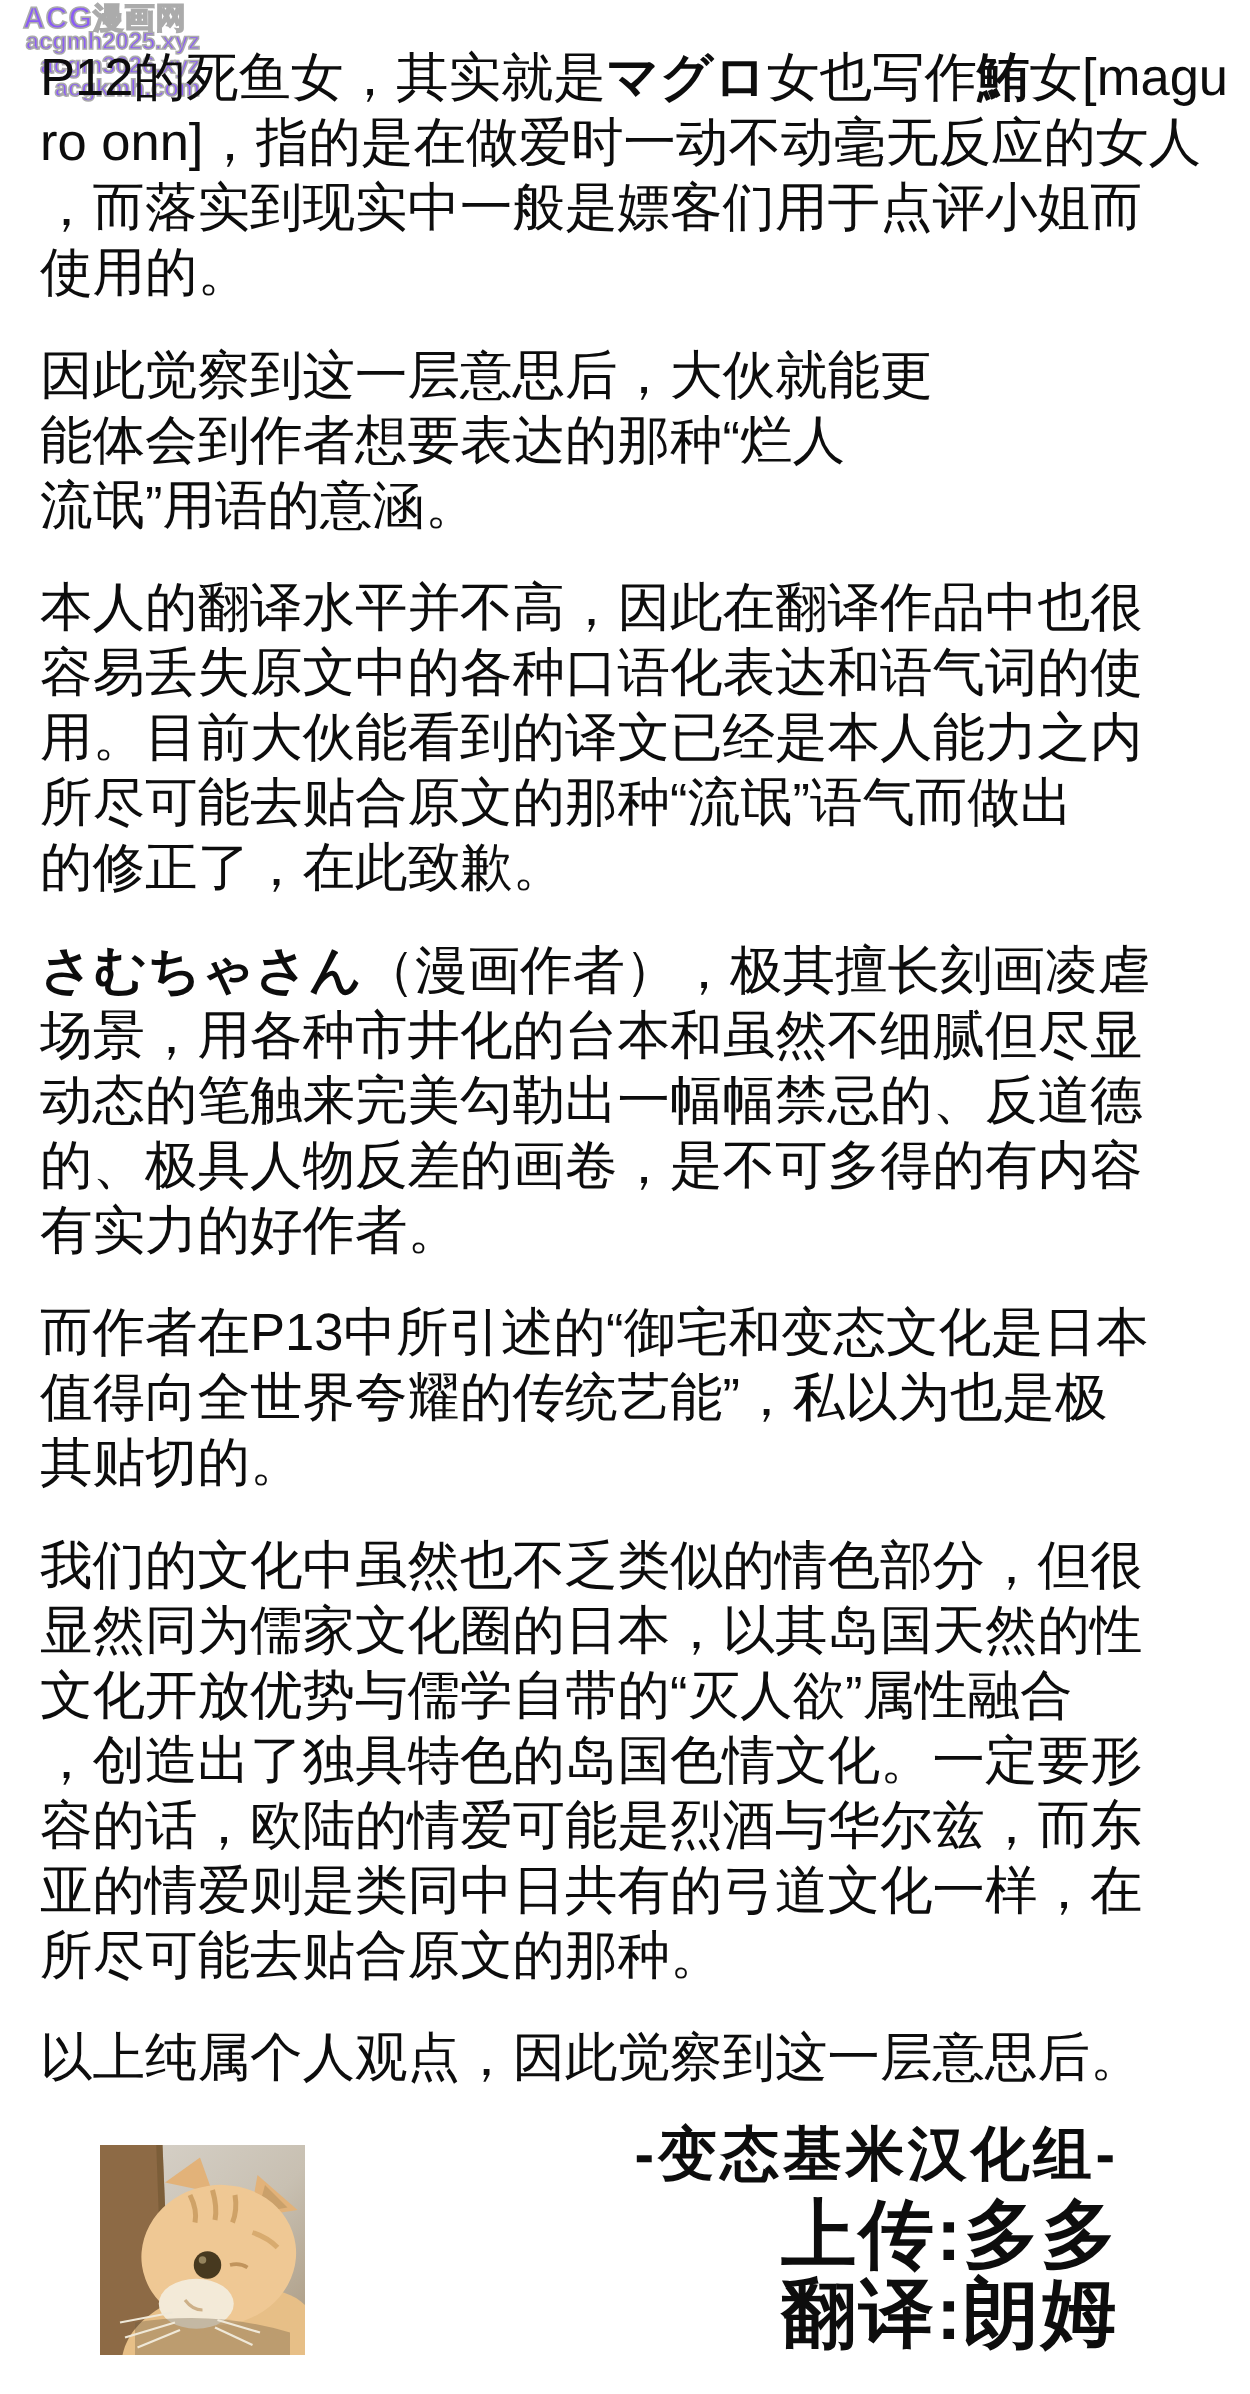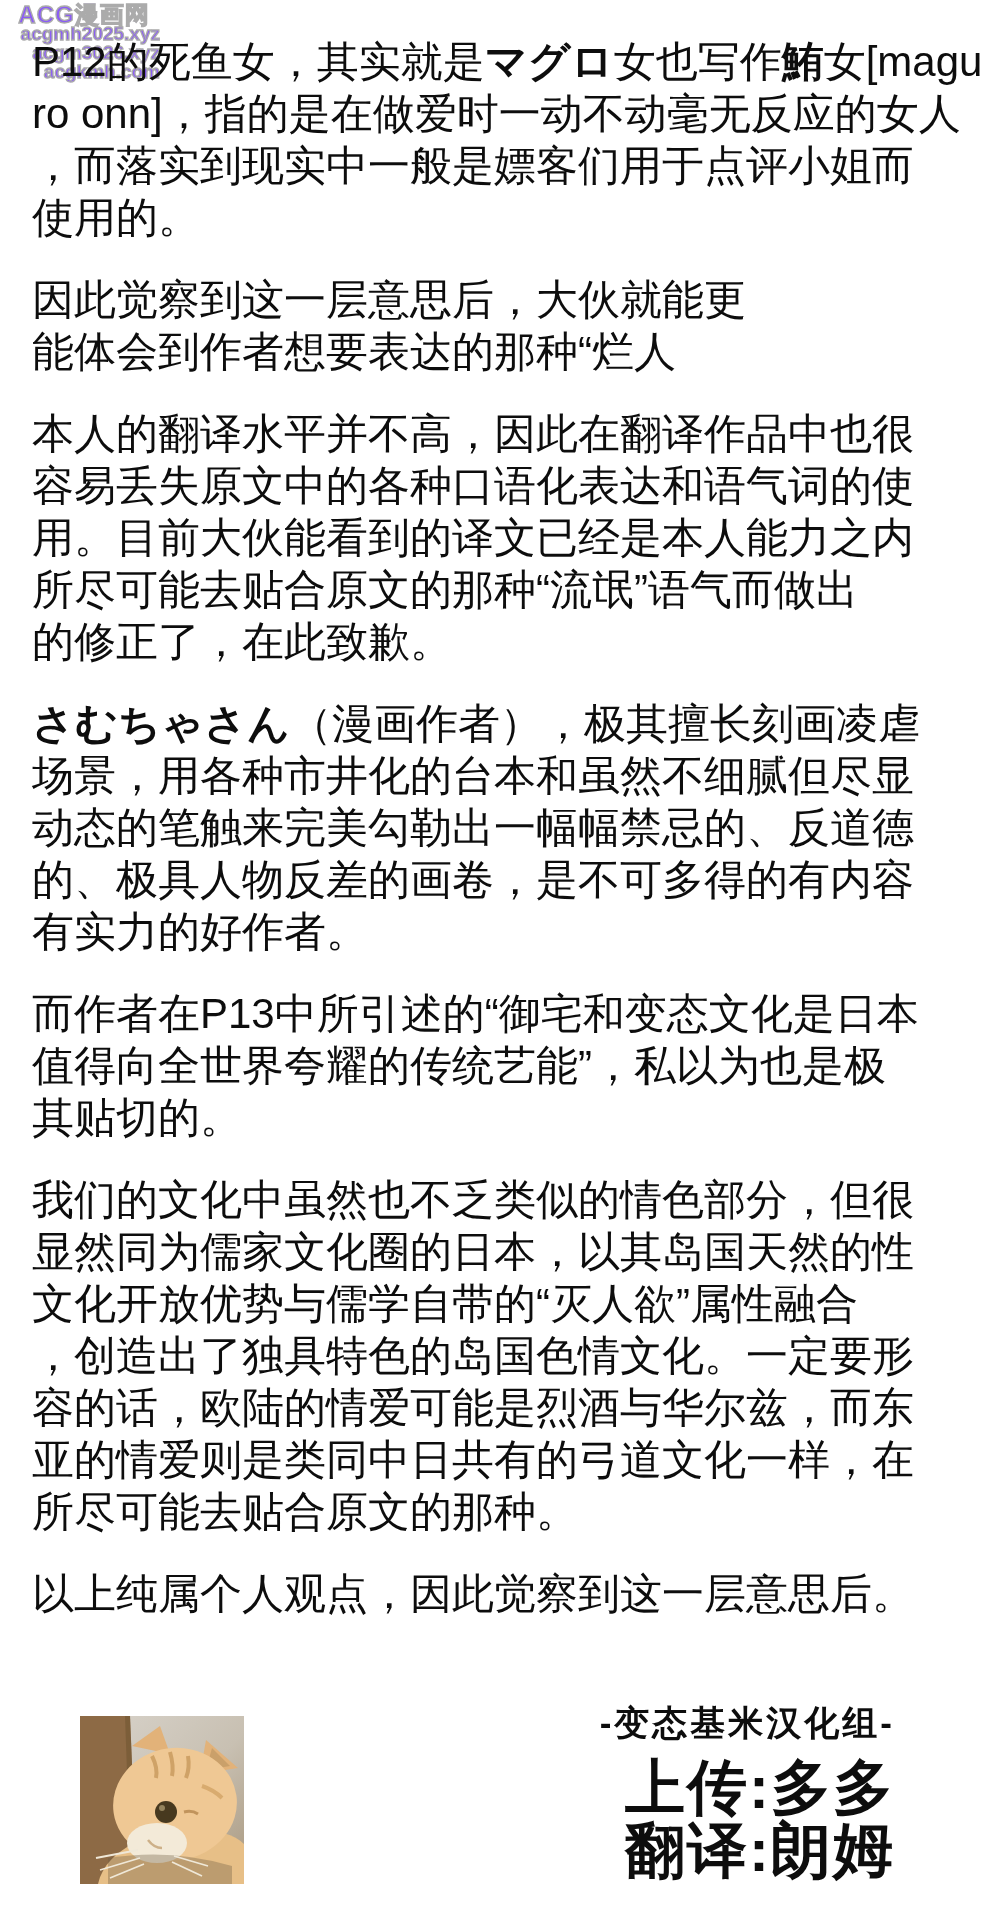--- a/index.html
+++ b/index.html
@@ -24,21 +24,21 @@
     color:#0d0d0d;font-size:42px;line-height:52px;
   }
   .para{margin:14px 0 30px 0;}
   .line{white-space:nowrap;}
   .line .b{font-weight:bold;}
   
   .credits{
     position:absolute;top:1690px;right:105px;z-index:1;
     text-align:right;color:#0d0d0d;font-weight:bold;
   }
-  .credits .cr-group{font-size:35px;line-height:66px;letter-spacing:3px;}
+  .credits .cr-group{font-size:47px;line-height:66px;letter-spacing:3px;}
   .credits .cr-line{font-size:60px;line-height:63px;letter-spacing:2px;}
   
   .cat-photo{
     position:absolute;left:80px;top:1716px;width:164px;height:168px;z-index:1;
   }
   .cat-photo svg{display:block;width:100%;height:100%;}
 </style>
 </head>
 <body>
 
@@ -52,20 +52,21 @@
 <div class="main-text">
     <div class="para">
       <div class="line"><span>P12的死鱼女，其实就是</span><span class="b">マグロ</span><span>女也写作</span><span class="b">鮪</span><span>女[magu</span></div>
       <div class="line"><span>ro onn]，指的是在做爱时一动不动毫无反应的女人</span></div>
       <div class="line"><span>，而落实到现实中一般是嫖客们用于点评小姐而</span></div>
       <div class="line"><span>使用的。</span></div>
     </div>
     <div class="para">
       <div class="line"><span>因此觉察到这一层意思后，大伙就能更</span></div>
       <div class="line"><span>能体会到作者想要表达的那种“烂人</span></div>
+      <div class="line"><span>流氓”用语的意涵。</span></div>
     </div>
     <div class="para">
       <div class="line"><span>本人的翻译水平并不高，因此在翻译作品中也很</span></div>
       <div class="line"><span>容易丢失原文中的各种口语化表达和语气词的使</span></div>
       <div class="line"><span>用。目前大伙能看到的译文已经是本人能力之内</span></div>
       <div class="line"><span>所尽可能去贴合原文的那种“流氓”语气而做出</span></div>
       <div class="line"><span>的修正了，在此致歉。</span></div>
     </div>
     <div class="para">
       <div class="line"><span class="b">さむちゃさん</span><span>（漫画作者），极其擅长刻画凌虐</span></div>

